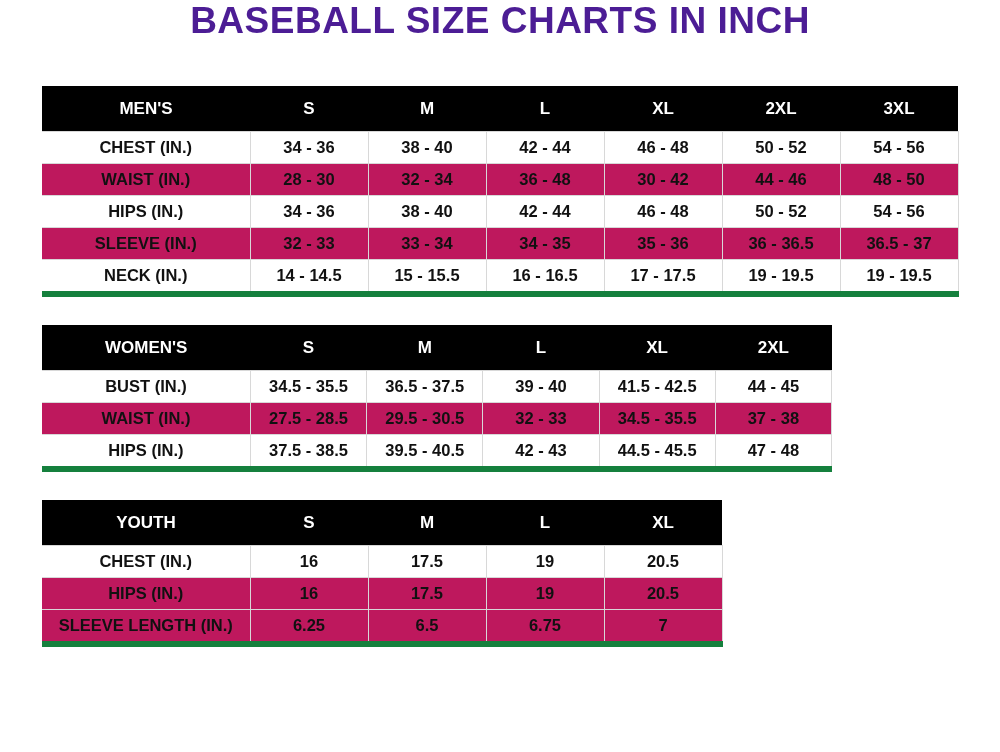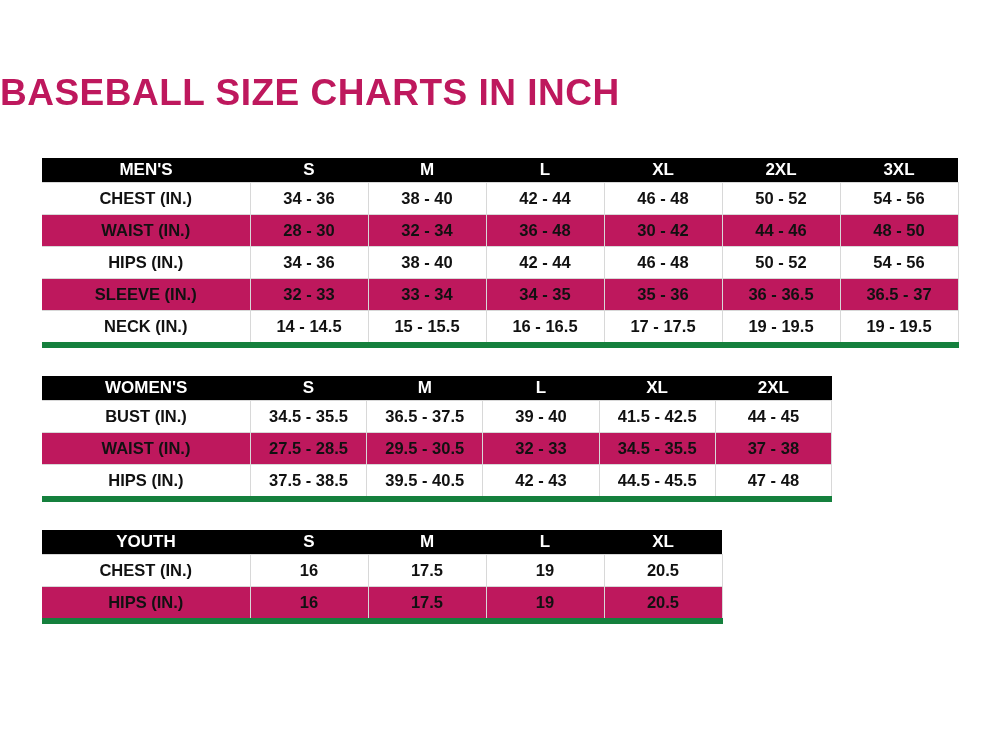--- a/index.html
+++ b/index.html
@@ -14,44 +14,44 @@
     color: #000000;
     overflow: hidden;
   }
   .page {
     position: relative;
     width: 1000px;
     height: 752px;
     background: #ffffff;
   }
   .title {
+    text-align: center;
     font-size: 37px;
     font-weight: bold;
     letter-spacing: 0.5px;
-    color: #be185d;
+    color: #4c1d95;
     margin: 0;
-    padding-top: 72px;
     font-family: "Liberation Sans", sans-serif;
   }
   .tables {
     margin: 0 auto;
     padding-top: 44px;
     width: 916px;
   }
   table {
     border-collapse: collapse;
     table-layout: fixed;
     margin-bottom: 28px;
   }
   table tr.header-row th {
     background: #000000;
     color: #ffffff;
     font-weight: bold;
     font-size: 17px;
-    height: 24px;
+    height: 45px;
     padding: 0 4px;
     text-align: center;
     border: none;
   }
   table tr.header-row th.label-col {
     text-align: center;
   }
   td {
     height: 31px;
     font-size: 16.5px;
@@ -233,17 +233,24 @@
           <td>19</td>
           <td>20.5</td>
         </tr>
         <tr class="alt">
           <td class="label-col">HIPS (IN.)</td>
           <td>16</td>
           <td>17.5</td>
           <td>19</td>
           <td>20.5</td>
         </tr>
+        <tr class="alt">
+          <td class="label-col">SLEEVE LENGTH (IN.)</td>
+          <td>6.25</td>
+          <td>6.5</td>
+          <td>6.75</td>
+          <td>7</td>
+        </tr>
       </tbody>
     </table>
 
   </div>
 </div>
 
 </body></html>

